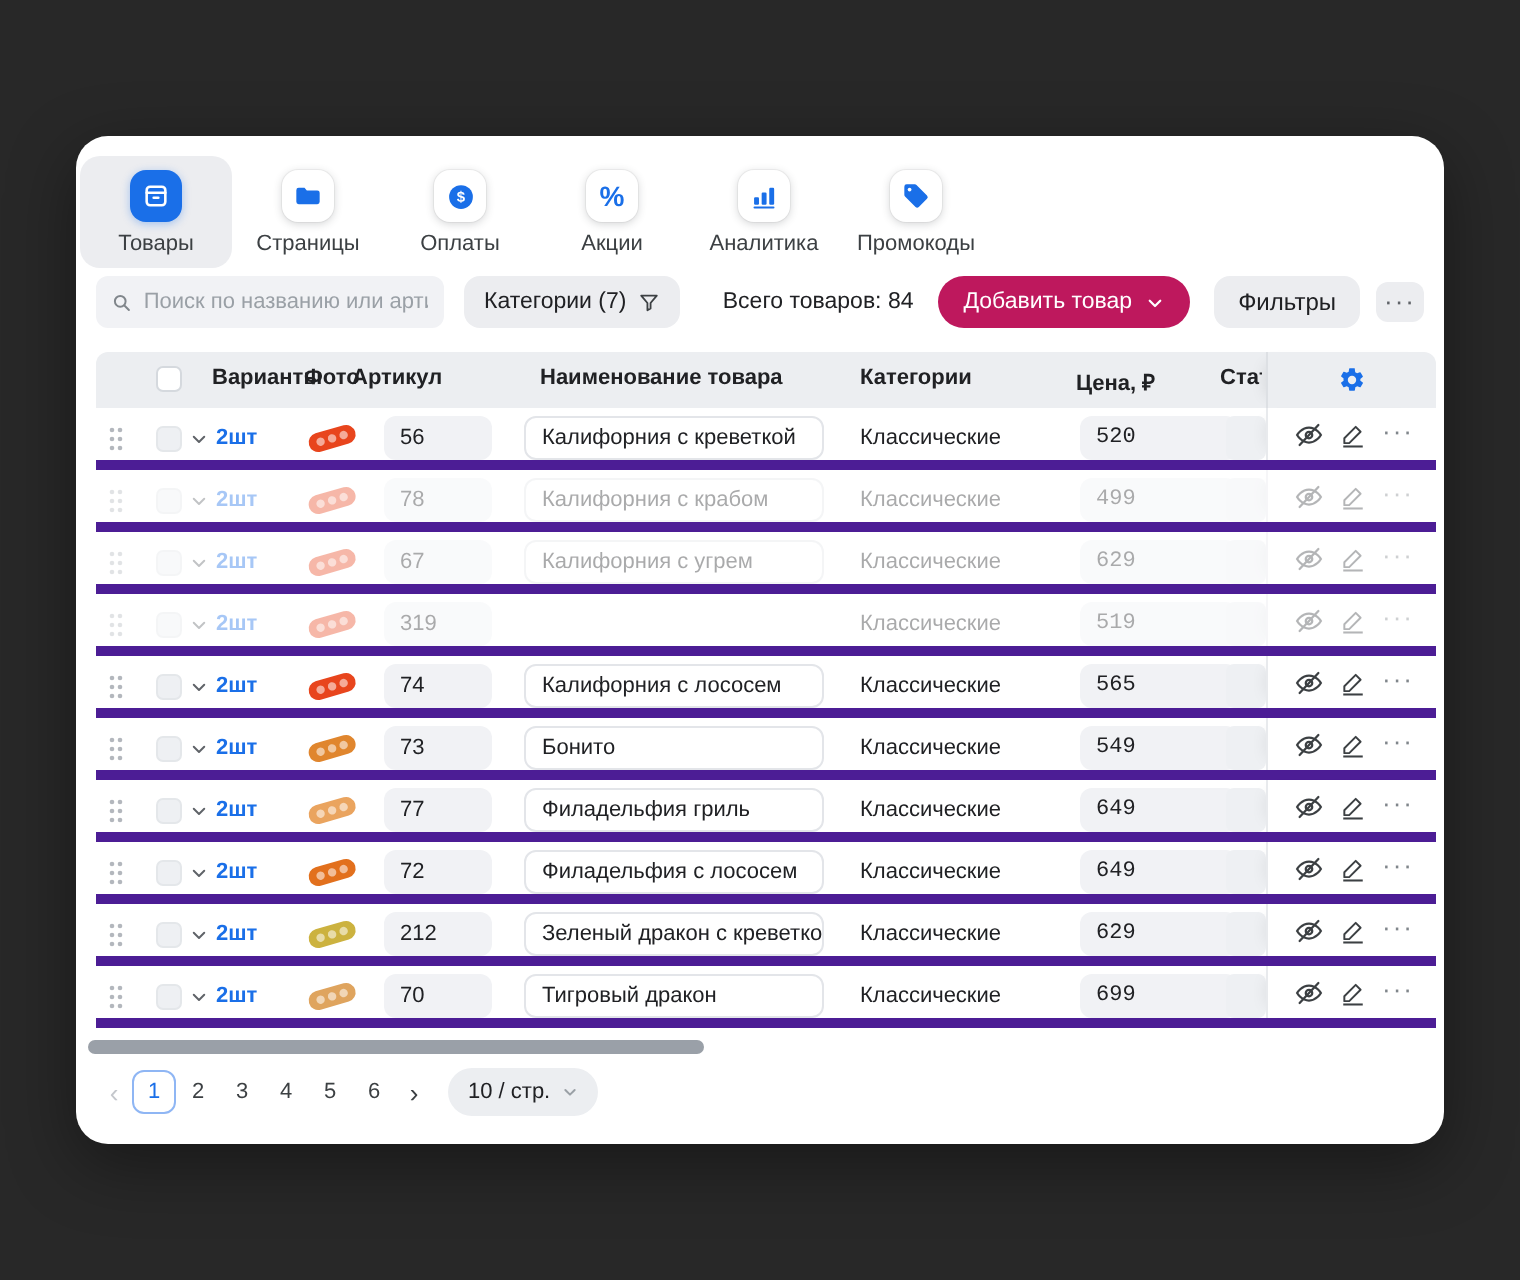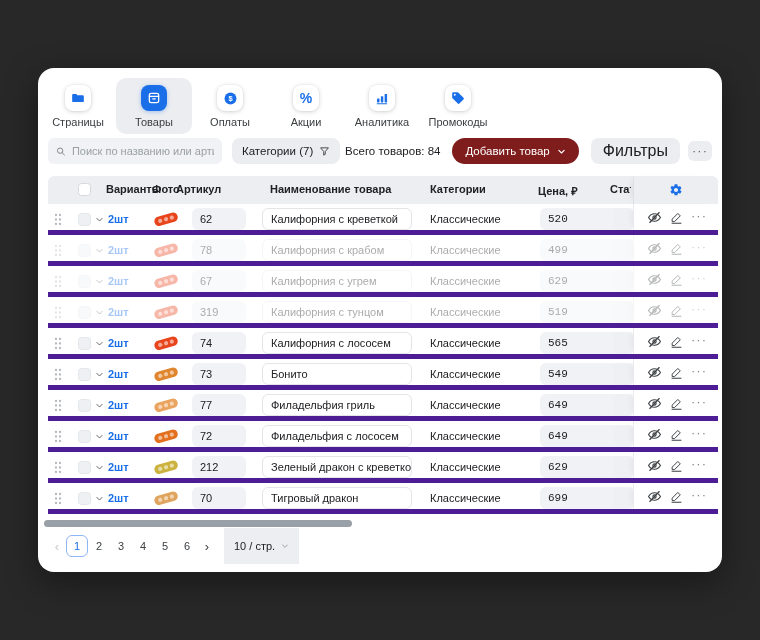--- a/index.html
+++ b/index.html
@@ -27,22 +27,22 @@
   .tab-label { font-size:11px; color:#3c4043; }
   .pct { font-size:14px; font-weight:700; color:#1a6fe8; line-height:1; }
   
   .toolbar { position:absolute; top:70px; left:10px; width:664px; height:26px; display:flex; align-items:center; }
   .search { width:174px; height:26px; background:#f1f2f5; border-radius:6px; display:flex; align-items:center; padding:0 8px; gap:6px; flex:none; }
   .search input { border:none; background:transparent; outline:none; font-size:11px; color:#202124; width:100%; font-family:inherit; }
   .search input::placeholder { color:#9aa0a6; }
   .btn { border:none; font-family:inherit; cursor:pointer; display:flex; align-items:center; }
   .cat-btn { margin-left:10px; height:26px; padding:0 10px; background:#ecedf0; border-radius:8px; gap:6px; font-size:11.5px; color:#202124; }
   .total { margin-left:auto; font-size:11.5px; color:#202124; margin-right:12px; white-space:nowrap; }
-  .add-btn { height:26px; padding:12px 13px; background:#7f1d1d; color:#fff; border-radius:13px; font-size:11.5px; font-weight:500; gap:7px; }
-  .filters-btn { margin-left:12px; height:26px; padding:0 12px; background:#ecedf0; border-radius:8px; font-size:16px; color:#202124; }
+  .add-btn { height:26px; padding:12px 13px; background:#be185d; color:#fff; border-radius:13px; font-size:11.5px; font-weight:500; gap:7px; }
+  .filters-btn { margin-left:12px; height:26px; padding:0 12px; background:#ecedf0; border-radius:8px; font-size:12px; color:#202124; }
   .more-btn { margin-left:8px; height:20px; min-width:24px; justify-content:center; background:#ecedf0; border-radius:6px; color:#5f6368; font-size:13px; letter-spacing:1px; line-height:0; }
   
   .table { position:absolute; left:10px; top:108px; width:670px; }
   .thead { position:relative; height:28px; background:#eceef1; border-radius:6px 6px 0 0; font-size:11px; font-weight:600; color:#202124; }
   .thead .hc { position:absolute; top:7px; white-space:nowrap; }
   .h-status { overflow:hidden; width:21px; }
   .h-pinned { position:absolute; left:585px; right:0; top:0; bottom:0; border-left:1px solid #dde0e4;
               display:flex; align-items:center; justify-content:center; box-shadow:-6px 0 8px -6px rgba(0,0,0,.10); }
   .cb { width:13px; height:13px; border-radius:3.5px; display:inline-block; cursor:pointer; }
   .head-cb { position:absolute; left:30px; top:7px; background:#fff; border:1px solid #d5d9de; }
@@ -68,45 +68,45 @@
   .dots { font-size:13px; color:#80868b; letter-spacing:1px; line-height:1; transform:translateY(-2px); }
   
   .hscroll { position:absolute; left:6px; top:452px; width:308px; height:7px; border-radius:4px; background:#9aa0a8; cursor:pointer; }
   
   .pager { position:absolute; left:10px; top:466px; height:24px; display:flex; align-items:center; font-size:11px; color:#3c4043; }
   .pg { width:22px; height:22px; display:flex; align-items:center; justify-content:center; cursor:pointer; border-radius:6px; }
   .pg-nav { width:18px; }
   .pg.prev { color:#c4c7cc; font-size:13px; }
   .pg.next { color:#3c4043; font-size:13px; }
   .pg.current { border:1px solid #8fb6f4; color:#1a6fe8; background:#fff; }
-  .size-select { margin-left:8px; height:36px; padding:0 10px; background:#eceef1; border-radius:0; gap:6px; font-size:11px; color:#202124; }
+  .size-select { margin-left:8px; height:24px; padding:0 10px; background:#eceef1; border-radius:12px; gap:6px; font-size:11px; color:#202124; }
 </style>
 </head>
 <body>
 
 <div class="window">
 
   <div class="tabs">
-    <div class="tab">
-      <span class="tile">
-        <svg width="14" height="14" viewBox="0 0 24 24" fill="#1a6fe8">
-            <path d="M4 5h5l2 2.2h9a2 2 0 0 1 2 2V17a2 2 0 0 1-2 2H4a2 2 0 0 1-2-2V7a2 2 0 0 1 2-2z"></path>
-          </svg>
-      </span>
-      <span class="tab-label">Страницы</span>
-    </div>
     <div class="tab active">
       <span class="tile">
         <svg width="14" height="14" viewBox="0 0 24 24" fill="none" stroke="#ffffff" stroke-width="2.2" stroke-linecap="round">
             <rect x="4" y="4" width="16" height="16" rx="3"></rect>
             <path d="M4 9.2h16"></path>
             <path d="M10 13.5h4"></path>
           </svg>
       </span>
       <span class="tab-label">Товары</span>
+    </div>
+    <div class="tab">
+      <span class="tile">
+        <svg width="14" height="14" viewBox="0 0 24 24" fill="#1a6fe8">
+            <path d="M4 5h5l2 2.2h9a2 2 0 0 1 2 2V17a2 2 0 0 1-2 2H4a2 2 0 0 1-2-2V7a2 2 0 0 1 2-2z"></path>
+          </svg>
+      </span>
+      <span class="tab-label">Страницы</span>
     </div>
     <div class="tab">
       <span class="tile">
         <svg width="15" height="15" viewBox="0 0 24 24">
             <circle cx="12" cy="12" r="9.5" fill="#1a6fe8"></circle>
             <text x="12" y="16.2" text-anchor="middle" font-size="12" font-weight="bold" fill="#fff" font-family="Liberation Sans, sans-serif">$</text>
           </svg>
       </span>
       <span class="tab-label">Оплаты</span>
     </div>
@@ -202,21 +202,21 @@
       <span class="photo">
         <svg width="28" height="18" viewBox="0 0 28 18">
                 <g transform="rotate(-16 14 9)">
                   <rect class="roll-body" x="2" y="4.5" width="24" height="9.5" rx="4.7" fill="#e8451d"></rect>
                   <circle cx="8" cy="9.2" r="2.1" fill="rgba(255,255,255,.55)"></circle>
                   <circle cx="14" cy="9.2" r="2.1" fill="rgba(255,255,255,.55)"></circle>
                   <circle cx="20" cy="9.2" r="2.1" fill="rgba(255,255,255,.55)"></circle>
                 </g>
               </svg>
       </span>
-      <span class="box sku">62</span>
+      <span class="box sku">56</span>
       <span class="box namebox name">Калифорния с креветкой</span>
       <span class="cat">Классические</span>
       <span class="box price">520</span>
       <span class="sliver"></span>
       <span class="actions">
         <span class="act">
           <svg width="15" height="15" viewBox="0 0 24 24">
                   <path d="M2.5 12s3.4-6 9.5-6 9.5 6 9.5 6-3.4 6-9.5 6-9.5-6-9.5-6z" fill="none" stroke="#3c4043" stroke-width="1.8"></path>
                   <circle cx="12" cy="12" r="2.6" fill="none" stroke="#3c4043" stroke-width="1.8"></circle>
                   <line x1="4.5" y1="20" x2="19.5" y2="4" stroke="#3c4043" stroke-width="1.8" stroke-linecap="round"></line>
@@ -362,21 +362,20 @@
         <svg width="28" height="18" viewBox="0 0 28 18">
                 <g transform="rotate(-16 14 9)">
                   <rect class="roll-body" x="2" y="4.5" width="24" height="9.5" rx="4.7" fill="#e8451d"></rect>
                   <circle cx="8" cy="9.2" r="2.1" fill="rgba(255,255,255,.55)"></circle>
                   <circle cx="14" cy="9.2" r="2.1" fill="rgba(255,255,255,.55)"></circle>
                   <circle cx="20" cy="9.2" r="2.1" fill="rgba(255,255,255,.55)"></circle>
                 </g>
               </svg>
       </span>
       <span class="box sku">319</span>
-      <span class="box namebox name">Калифорния с тунцом</span>
       <span class="cat">Классические</span>
       <span class="box price">519</span>
       <span class="sliver"></span>
       <span class="actions">
         <span class="act">
           <svg width="15" height="15" viewBox="0 0 24 24">
                   <path d="M2.5 12s3.4-6 9.5-6 9.5 6 9.5 6-3.4 6-9.5 6-9.5-6-9.5-6z" fill="none" stroke="#3c4043" stroke-width="1.8"></path>
                   <circle cx="12" cy="12" r="2.6" fill="none" stroke="#3c4043" stroke-width="1.8"></circle>
                   <line x1="4.5" y1="20" x2="19.5" y2="4" stroke="#3c4043" stroke-width="1.8" stroke-linecap="round"></line>
                 </svg>

